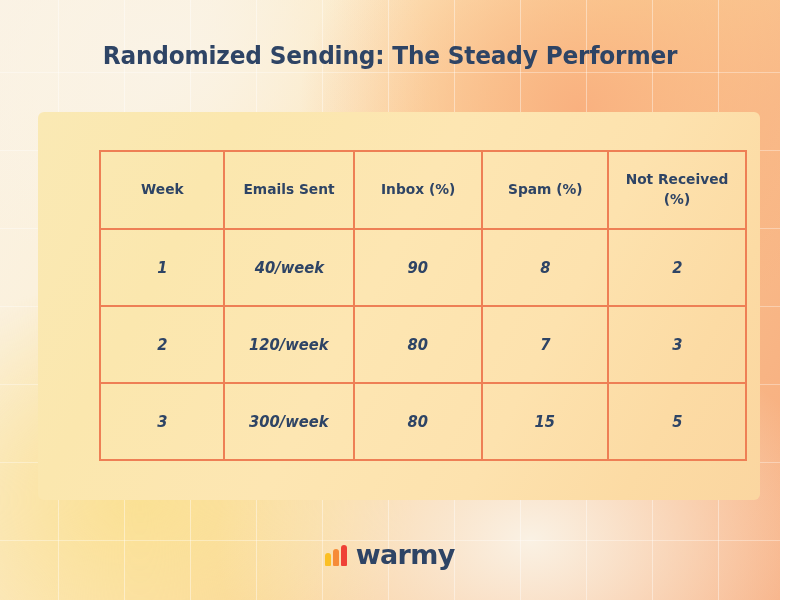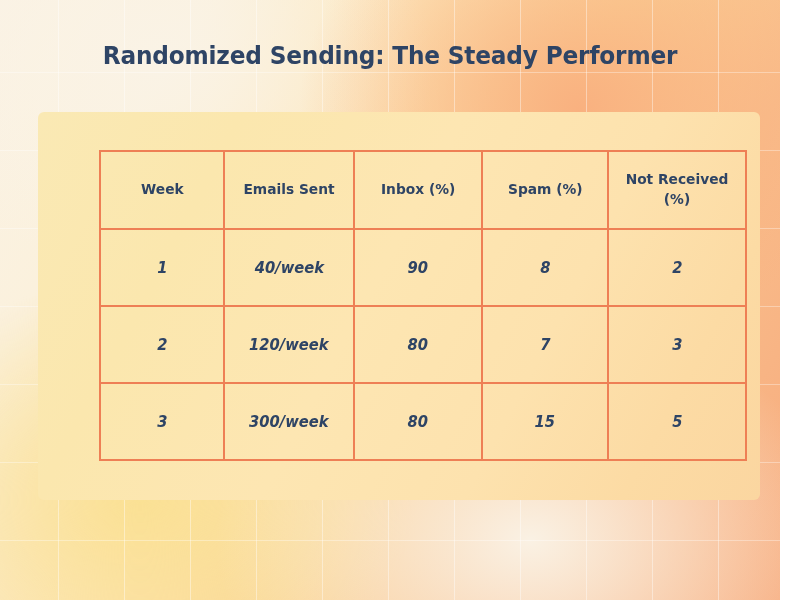--- a/index.html
+++ b/index.html
@@ -233,14 +233,22 @@
       <tr>
         <td><span class="val">3</span></td>
         <td><span class="val">300/week</span></td>
         <td><span class="val">80</span></td>
         <td><span class="val">15</span></td>
         <td><span class="val">5</span></td>
       </tr>
     </tbody>
   </table>
 
+  <div class="logo">
+    <span class="logo-mark">
+      <i class="bar1"></i>
+      <i class="bar2"></i>
+      <i class="bar3"></i>
+    </span>
+    <span class="logo-text">warmy</span>
+  </div>
 
 </div>
 
 </body></html>

